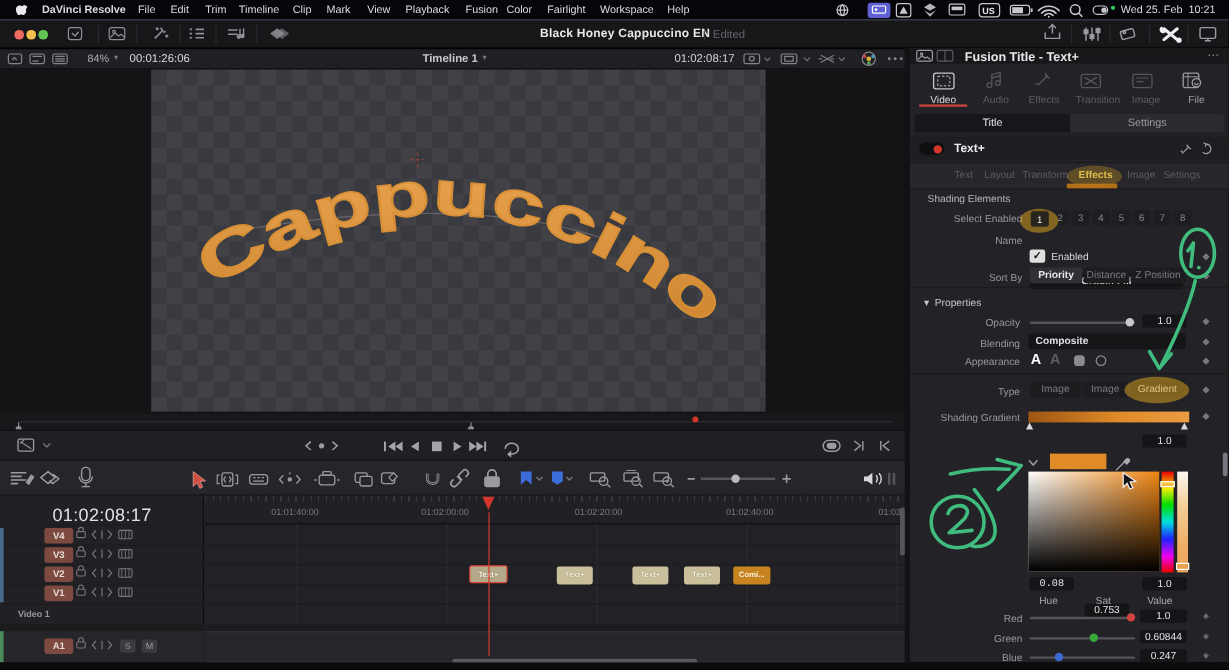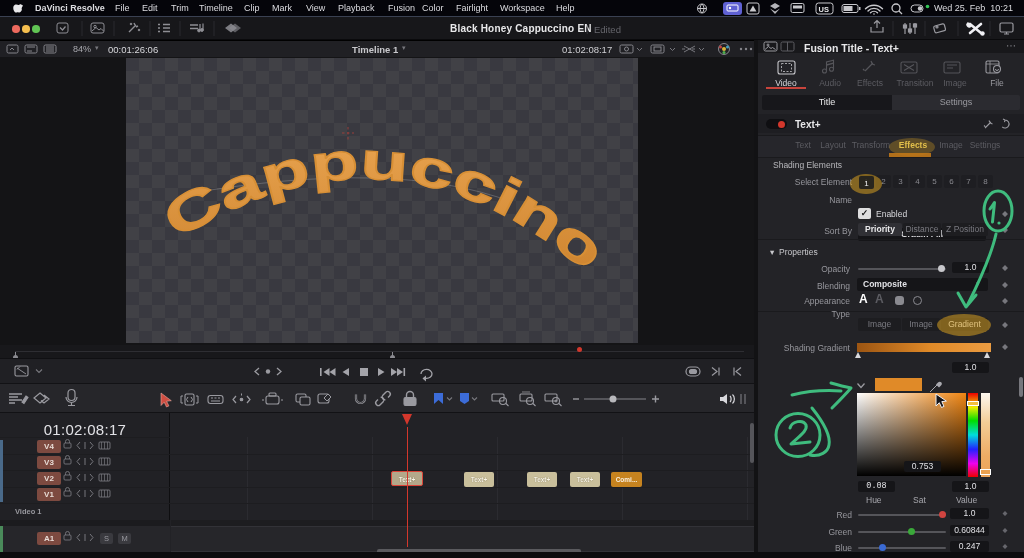--- a/index.html
+++ b/index.html
@@ -327,20 +327,27 @@
     <g fill="#d8d8dc">
       <path d="M 727 10 v 10 l -4 -3 h -3 v -4 h 3 Z"></path>
       <path d="M 730 12 c 1.5 1.5 1.5 4.5 0 6 M 732.5 10.5 c 2.5 2 2.5 7 0 9" fill="none" stroke="#d8d8dc" stroke-width="1.2"></path>
       <rect x="740" y="10" width="2" height="10" fill="#55555a"></rect>
       <rect x="744" y="10" width="2" height="10" fill="#55555a"></rect>
     </g>
   </svg>
 </div>
 
 <div class="abs" id="timeline">
+  <div id="ruler">
+    <span class="rlab" style="left:55px;">01:01:40:00</span>
+    <span class="rlab" style="left:180px;">01:02:00:00</span>
+    <span class="rlab" style="left:308px;">01:02:20:00</span>
+    <span class="rlab" style="left:434px;">01:02:40:00</span>
+    <span class="rlab" style="left:561px;">01:03</span>
+  </div>
   <div class="grid" style="left:247px;"></div>
   <div class="grid" style="left:372px;"></div>
   <div class="grid" style="left:497px;"></div>
   <div class="grid" style="left:622px;"></div>
   <div class="grid" style="left:747px;"></div>
   <div class="trow-line" style="top:41px;"></div>
   <div class="trow-line" style="top:57px;"></div>
   <div class="trow-line" style="top:74px;"></div>
   <div class="trow-line" style="top:90px;"></div>
   <div class="abs" style="left:171px; top:107px; width:587px; height:6px; background:#1d1d20;"></div>
@@ -423,21 +430,21 @@
 
   <div class="abs" style="left:0px; top:95px; width:266px; height:23px; background:#26262b; border-top:1px solid #1a1a1d; border-bottom:1px solid #1a1a1d;"></div>
   <div class="ptab" style="left:30px; top:100px; width:30px;">Text</div>
   <div class="ptab" style="left:55px; top:100px; width:40px;">Layout</div>
   <div class="ptab" style="left:88px; top:100px; width:50px;">Transform</div>
   <div class="ptab" style="left:134px; top:100px; width:42px; color:#e8cf5e; font-weight:bold;">Effects</div>
   <div class="ptab" style="left:175px; top:100px; width:36px;">Image</div>
   <div class="ptab" style="left:206px; top:100px; width:42px;">Settings</div>
 
   <div class="abs" style="left:15px; top:120px; color:#b8b8bc; font-size:8.5px;">Shading Elements</div>
-  <div class="lab" style="left:0px; top:137px; width:94px;">Select Element</div>
+  <div class="lab" style="left:0px; top:137px; width:94px;">Select Enabled</div>
   <div class="ebtn" style="left:101px; top:135px; background:#141417; color:#e8e8ea;">1</div>
   <div class="ebtn" style="left:118px; top:135px;">2</div>
   <div class="ebtn" style="left:135px; top:135px;">3</div>
   <div class="ebtn" style="left:152px; top:135px;">4</div>
   <div class="ebtn" style="left:169px; top:135px;">5</div>
   <div class="ebtn" style="left:186px; top:135px;">6</div>
   <div class="ebtn" style="left:203px; top:135px;">7</div>
   <div class="ebtn" style="left:220px; top:135px;">8</div>
   <div class="lab" style="left:0px; top:155px; width:94px;">Name</div>
   <div class="field" style="left:100px; top:152px; width:128px; height:13px; line-height:13px; font-weight:bold;margin-top:36px;">Gradin Fill</div>
@@ -459,42 +466,42 @@
   <div class="field" style="left:99px; top:238px; width:131px; height:13px; line-height:13px; text-align:left; padding-left:6px; font-weight:bold;">Composite</div>
   <div class="abs" style="left:218px; top:240px; color:#77777d; font-size:7px;">▾</div>
 
   <div class="lab" style="left:0px; top:256px; width:92px;">Appearance</div>
   <div class="abs" style="left:101px; top:252px; color:#fff; font-size:12px; font-weight:bold;">A</div>
   <div class="abs" style="left:117px; top:252px; color:#5c5c62; font-size:12px; font-weight:bold;">A</div>
   <div class="abs" style="left:137px; top:256px; width:9px; height:9px; background:#8a8a90; border-radius:3px;"></div>
   <div class="abs" style="left:155px; top:256px; width:9px; height:9px; border:1.5px solid #8a8a90; border-radius:50%;"></div>
   <div class="hr" style="top:271px;"></div>
 
-  <div class="lab" style="left:0px; top:269px; width:92px;">Type</div>
+  <div class="lab" style="left:0px; top:281px; width:92px;">Type</div>
   <div class="sortbtn" style="left:100px; top:278px; width:43px; line-height:13px;">Image</div>
   <div class="sortbtn" style="left:144px; top:278px; width:38px; line-height:13px;">Image</div>
   <div class="sortbtn" style="left:183px; top:278px; width:47px; background:#1a1a1d; color:#e8e8ea; line-height:13px;">Gradient</div>
 
   <div class="lab" style="left:0px; top:303px; width:92px;">Shading Gradient</div>
   <div class="abs" style="left:99px; top:303px; width:134px; height:9px; background:linear-gradient(to right,#9c5512,#e08a28 55%,#eb9c42);"></div>
   <div class="abs" style="left:97px; top:312px; width:0; height:0; border-left:3.5px solid transparent; border-right:3.5px solid transparent; border-bottom:6px solid #d8d8dc;"></div>
   <div class="abs" style="left:226px; top:312px; width:0; height:0; border-left:3.5px solid transparent; border-right:3.5px solid transparent; border-bottom:6px solid #d8d8dc;"></div>
   <div class="field" style="left:194px; top:322px; width:37px; height:11px; line-height:11px;">1.0</div>
 
   <svg class="abs" style="left:98px; top:342px;" width="10" height="7" viewBox="0 0 10 7">
       <path d="M 1.5 1.5 L 5 5.5 L 8.5 1.5" fill="none" stroke="#9a9aa0" stroke-width="1.3"></path>
     </svg>
   <div class="abs" style="left:117px; top:338px; width:47px; height:13px; background:#e08a28;"></div>
   <div id="svbox"></div>
   <div id="huestrip"></div>
   <div class="abs" style="left:209px; top:361px; width:12px; height:5px; background:#f5c040; border:1px solid #fff;"></div>
   <div id="valstrip"></div>
   <div class="abs" style="left:222px; top:429px; width:11px; height:6px; background:#eba04e; border:1px solid #fff;"></div>
   <div class="field" style="left:100px; top:441px; width:37px; height:11px; line-height:11px;font-family:Liberation Mono, monospace;">0.08</div>
-  <div class="field" style="left:146px; top:421px; width:37px; height:11px; line-height:11px;">0.753</div>
+  <div class="field" style="left:146px; top:463px; width:37px; height:11px; line-height:11px;">0.753</div>
   <div class="field" style="left:194px; top:441px; width:37px; height:11px; line-height:11px;">1.0</div>
   <div class="abs" style="left:108px; top:455px; color:#a8a8ae; font-size:8.5px;">Hue</div>
   <div class="abs" style="left:155px; top:455px; color:#a8a8ae; font-size:8.5px;">Sat</div>
   <div class="abs" style="left:198px; top:455px; color:#a8a8ae; font-size:8.5px;">Value</div>
 
   <div class="lab" style="left:0px; top:470px; width:94px;">Red</div>
   <div class="slider" style="left:100px; top:474px; width:88px;"></div>
   <div class="sdot" style="left:181px; top:471px; background:#d04440;"></div>
   <div class="field" style="left:192px; top:468px; width:39px; height:11px; line-height:11px;">1.0</div>
   <div class="lab" style="left:0px; top:487px; width:94px;">Green</div>

